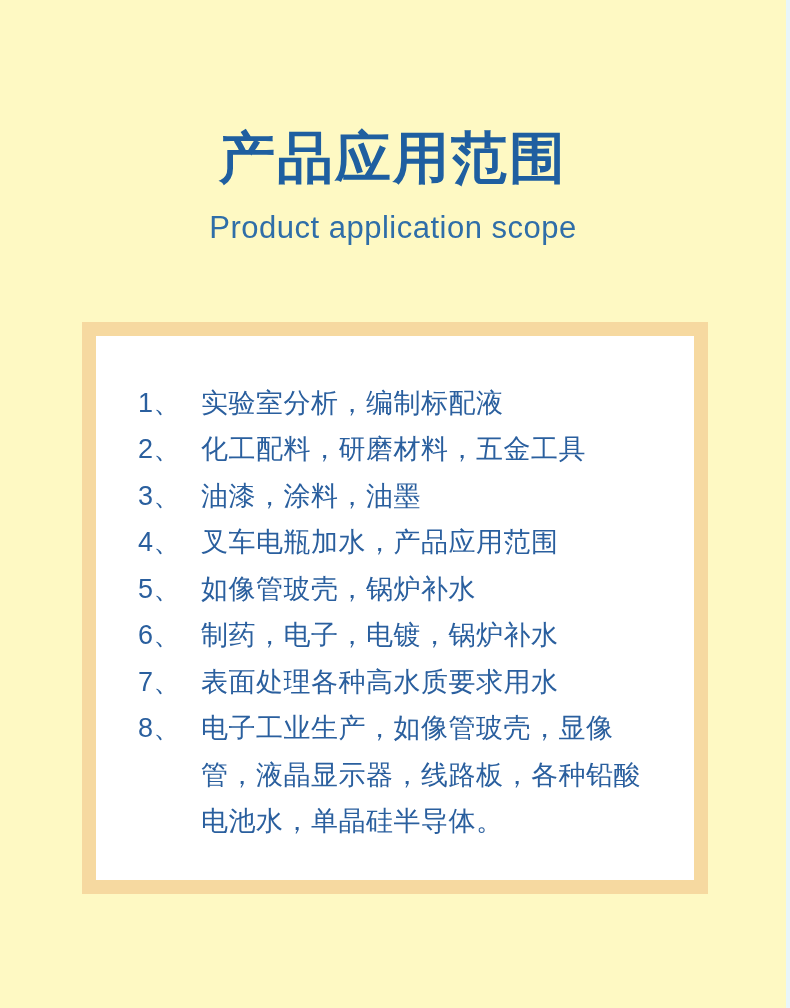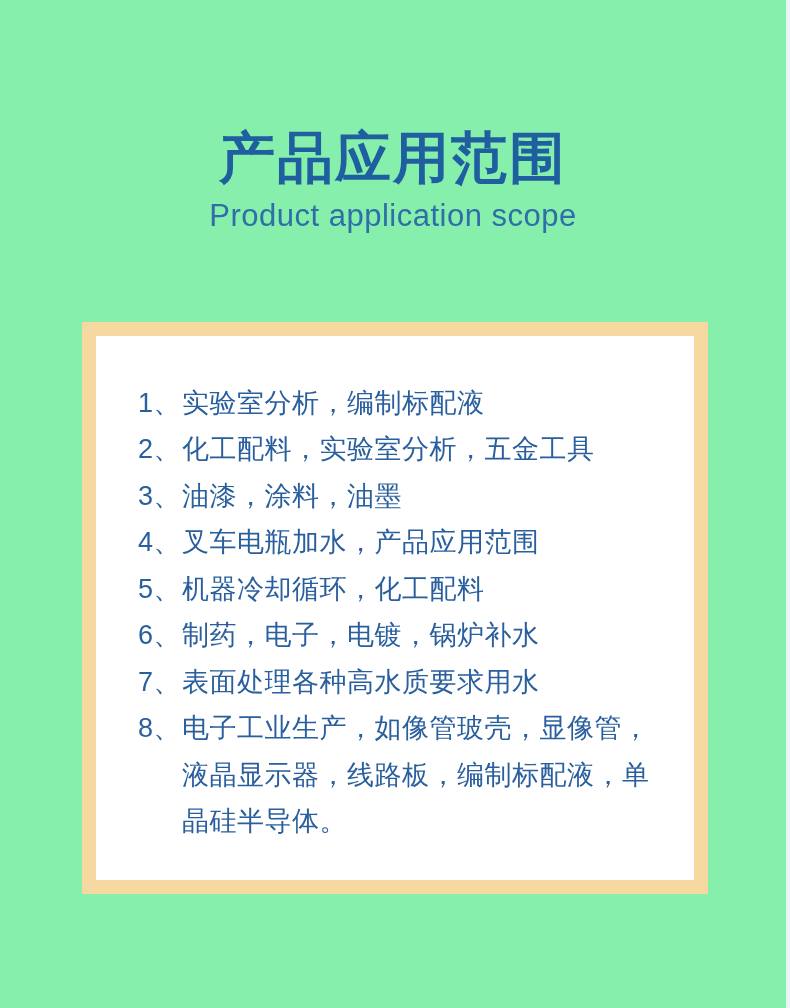--- a/index.html
+++ b/index.html
@@ -11,39 +11,39 @@
     height: 1008px;
     background: #e8f6fa;
     font-family: "Liberation Sans", sans-serif;
     overflow: hidden;
   }
   .page {
     position: relative;
     width: 786px;
     height: 1008px;
     box-sizing: border-box;
-    background: #86efac;
+    background: #fef9c3;
   }
   .header {
     text-align: center;
     padding-top: 126px;
   }
   .title-cn {
     font-size: 56px;
     font-weight: bold;
     color: #1f5fa0;
     letter-spacing: 2px;
     line-height: 1.15;
     margin: 0;
   }
   .title-en {
     font-size: 31px;
     color: #2f6ea8;
     font-weight: normal;
-    margin: 8px 0 0 0;
+    margin: 20px 0 0 0;
     letter-spacing: 0.5px;
   }
   .panel {
     position: absolute;
     left: 82px;
     top: 322px;
     width: 626px;
     height: 572px;
     box-sizing: border-box;
     border: 14px solid #f6d9a0;
@@ -63,62 +63,63 @@
     line-height: 1.72;
     letter-spacing: 0.5px;
   }
   .item-num {
     flex: 0 0 auto;
     min-width: 44px;
     white-space: nowrap;
   }
   .item-text {
     flex: 1 1 auto;
+    margin-left: 19px;
   }
 </style>
 </head>
 <body>
 
 <div class="page">
 
   <div class="header">
     <h1 class="title-cn">产品应用范围</h1>
     <div class="title-en">Product application scope</div>
   </div>
 
   <div class="panel">
     <ul class="list">
       <li class="list-item">
         <span class="item-num">1、</span>
         <span class="item-text">实验室分析，编制标配液</span>
       </li>
       <li class="list-item">
         <span class="item-num">2、</span>
-        <span class="item-text">化工配料，实验室分析，五金工具</span>
+        <span class="item-text">化工配料，研磨材料，五金工具</span>
       </li>
       <li class="list-item">
         <span class="item-num">3、</span>
         <span class="item-text">油漆，涂料，油墨</span>
       </li>
       <li class="list-item">
         <span class="item-num">4、</span>
         <span class="item-text">叉车电瓶加水，产品应用范围</span>
       </li>
       <li class="list-item">
         <span class="item-num">5、</span>
-        <span class="item-text">机器冷却循环，化工配料</span>
+        <span class="item-text">如像管玻壳，锅炉补水</span>
       </li>
       <li class="list-item">
         <span class="item-num">6、</span>
         <span class="item-text">制药，电子，电镀，锅炉补水</span>
       </li>
       <li class="list-item">
         <span class="item-num">7、</span>
         <span class="item-text">表面处理各种高水质要求用水</span>
       </li>
       <li class="list-item">
         <span class="item-num">8、</span>
-        <span class="item-text">电子工业生产，如像管玻壳，显像管，液晶显示器，线路板，编制标配液，单晶硅半导体。</span>
+        <span class="item-text">电子工业生产，如像管玻壳，显像管，液晶显示器，线路板，各种铅酸电池水，单晶硅半导体。</span>
       </li>
     </ul>
   </div>
 
 </div>
 
 </body></html>

